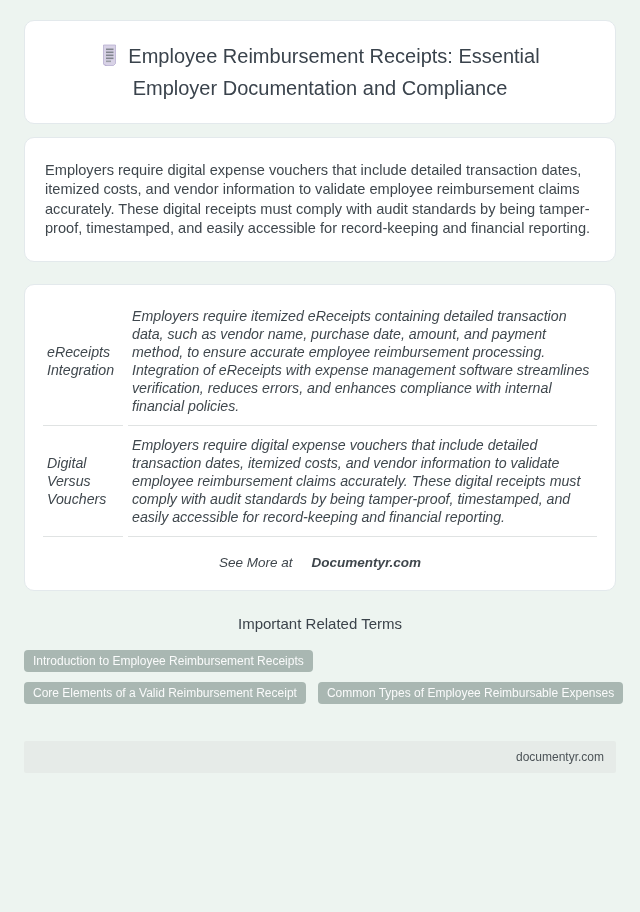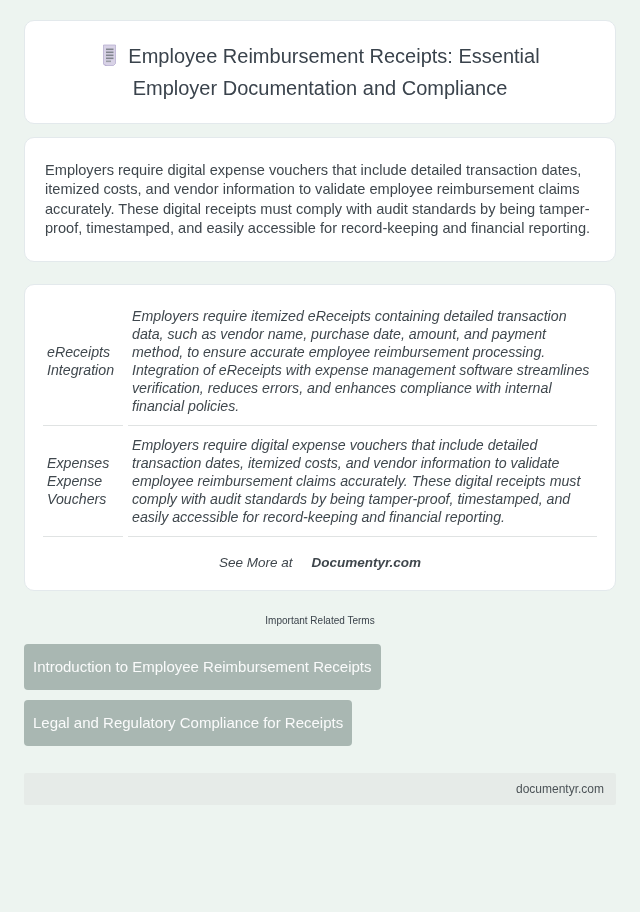--- a/index.html
+++ b/index.html
@@ -83,40 +83,40 @@
     font-style:italic;
     font-size:13.5px;
     color:#3f464c;
   }
   .see-more .prefix{margin-right:19px;}
   .see-more .brand{font-weight:700;}
   
   .related-heading{
     margin:24px 0 18px;
     text-align:center;
-    font-size:10px;
+    font-size:15px;
     font-weight:500;
     color:#3b434b;
   }
   .tags{
     display:flex;
     flex-direction:column;
     gap:10px;
   }
   .tag-row{
     display:flex;
     gap:12px;
   }
   .tag{
     display:inline-block;
     background:var(--tag-bg);
     color:var(--tag-text);
-    font-size:15px;
+    font-size:12px;
     line-height:14px;
-    padding:16px 9px;
+    padding:4px 9px;
     border-radius:4px;
     white-space:nowrap;
     cursor:pointer;
   }
   
   .footer{
     margin-top:17px;
     background:var(--footer-bg);
     border-radius:2px;
     padding:9px 12px;
@@ -148,38 +148,41 @@
   </div>
 
   <div class="card table-card">
     <table class="terms-table">
       <tbody>
         <tr>
           <td class="term-cell">eReceipts Integration</td>
           <td class="desc-cell">Employers require itemized eReceipts containing detailed transaction data, such as vendor name, purchase date, amount, and payment method, to ensure accurate employee reimbursement processing. Integration of eReceipts with expense management software streamlines verification, reduces errors, and enhances compliance with internal financial policies.</td>
         </tr>
         <tr>
-          <td class="term-cell">Expenses Expense Vouchers</td>
+          <td class="term-cell">Digital Versus Vouchers</td>
           <td class="desc-cell">Employers require digital expense vouchers that include detailed transaction dates, itemized costs, and vendor information to validate employee reimbursement claims accurately. These digital receipts must comply with audit standards by being tamper-proof, timestamped, and easily accessible for record-keeping and financial reporting.</td>
         </tr>
       </tbody>
     </table>
     <div class="see-more">
       <span class="prefix">See More at</span><span class="brand">Documentyr.com</span>
     </div>
   </div>
 
   <div class="related-heading">Important Related Terms</div>
 
   <div class="tags">
     <div class="tag-row">
       <span class="tag">Introduction to Employee Reimbursement Receipts</span>
     </div>
     <div class="tag-row">
-      <span class="tag">Legal and Regulatory Compliance for Receipts</span>
+      <span class="tag">Core Elements of a Valid Reimbursement Receipt</span>
+      <span class="tag">Common Types of Employee Reimbursable Expenses</span>
+    </div>
+    <div class="tag-row">
     </div>
     <div class="tag-row">
     </div>
   </div>
 
   <div class="footer">
     <span>documentyr.com</span>
   </div>
 
 </div>

